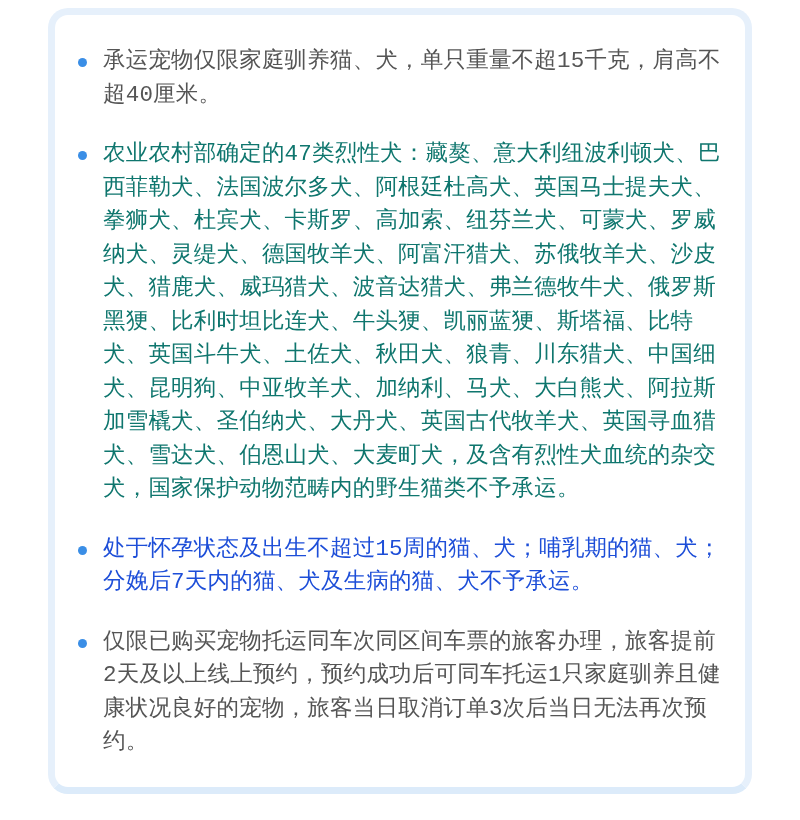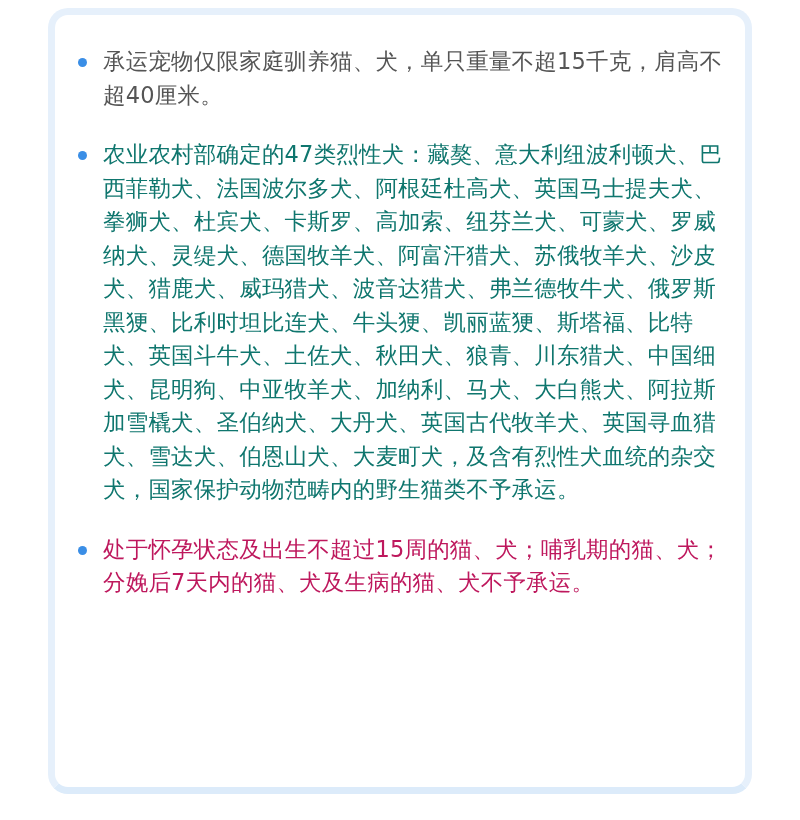--- a/index.html
+++ b/index.html
@@ -40,31 +40,36 @@
     position: absolute;
     left: 5px;
     top: 13px;
     width: 9px;
     height: 9px;
     border-radius: 50%;
   }
   .rule .text {
     display: block;
     word-break: break-all;
+    font-family: Liberation Mono, monospace;
   }
 </style>
 </head>
 <body>
 
 <div class="card">
   <div class="rule" style="color: rgb(85, 85, 85);">
     <span class="bullet" style="background: rgb(58, 142, 230);"></span>
     <span class="text">承运宠物仅限家庭驯养猫、犬，单只重量不超15千克，肩高不超40厘米。</span>
   </div>
   <div class="rule" style="color: #0f766e;">
     <span class="bullet" style="background: rgb(58, 142, 230);"></span>
     <span class="text">农业农村部确定的47类烈性犬：藏獒、意大利纽波利顿犬、巴西菲勒犬、法国波尔多犬、阿根廷杜高犬、英国马士提夫犬、拳狮犬、杜宾犬、卡斯罗、高加索、纽芬兰犬、可蒙犬、罗威纳犬、灵缇犬、德国牧羊犬、阿富汗猎犬、苏俄牧羊犬、沙皮犬、猎鹿犬、威玛猎犬、波音达猎犬、弗兰德牧牛犬、俄罗斯黑㹴、比利时坦比连犬、牛头㹴、凯丽蓝㹴、斯塔福、比特犬、英国斗牛犬、土佐犬、秋田犬、狼青、川东猎犬、中国细犬、昆明狗、中亚牧羊犬、加纳利、马犬、大白熊犬、阿拉斯加雪橇犬、圣伯纳犬、大丹犬、英国古代牧羊犬、英国寻血猎犬、雪达犬、伯恩山犬、大麦町犬，及含有烈性犬血统的杂交犬，国家保护动物范畴内的野生猫类不予承运。</span>
   </div>
-  <div class="rule" style="color: #be185d;">
+  <div class="rule" style="color: #1d4ed8;">
     <span class="bullet" style="background: rgb(58, 142, 230);"></span>
     <span class="text">处于怀孕状态及出生不超过15周的猫、犬；哺乳期的猫、犬；分娩后7天内的猫、犬及生病的猫、犬不予承运。</span>
+  </div>
+  <div class="rule" style="color: rgb(85, 85, 85);">
+    <span class="bullet" style="background: rgb(58, 142, 230);"></span>
+    <span class="text">仅限已购买宠物托运同车次同区间车票的旅客办理，旅客提前2天及以上线上预约，预约成功后可同车托运1只家庭驯养且健康状况良好的宠物，旅客当日取消订单3次后当日无法再次预约。</span>
   </div>
 </div>
 
 </body></html>

